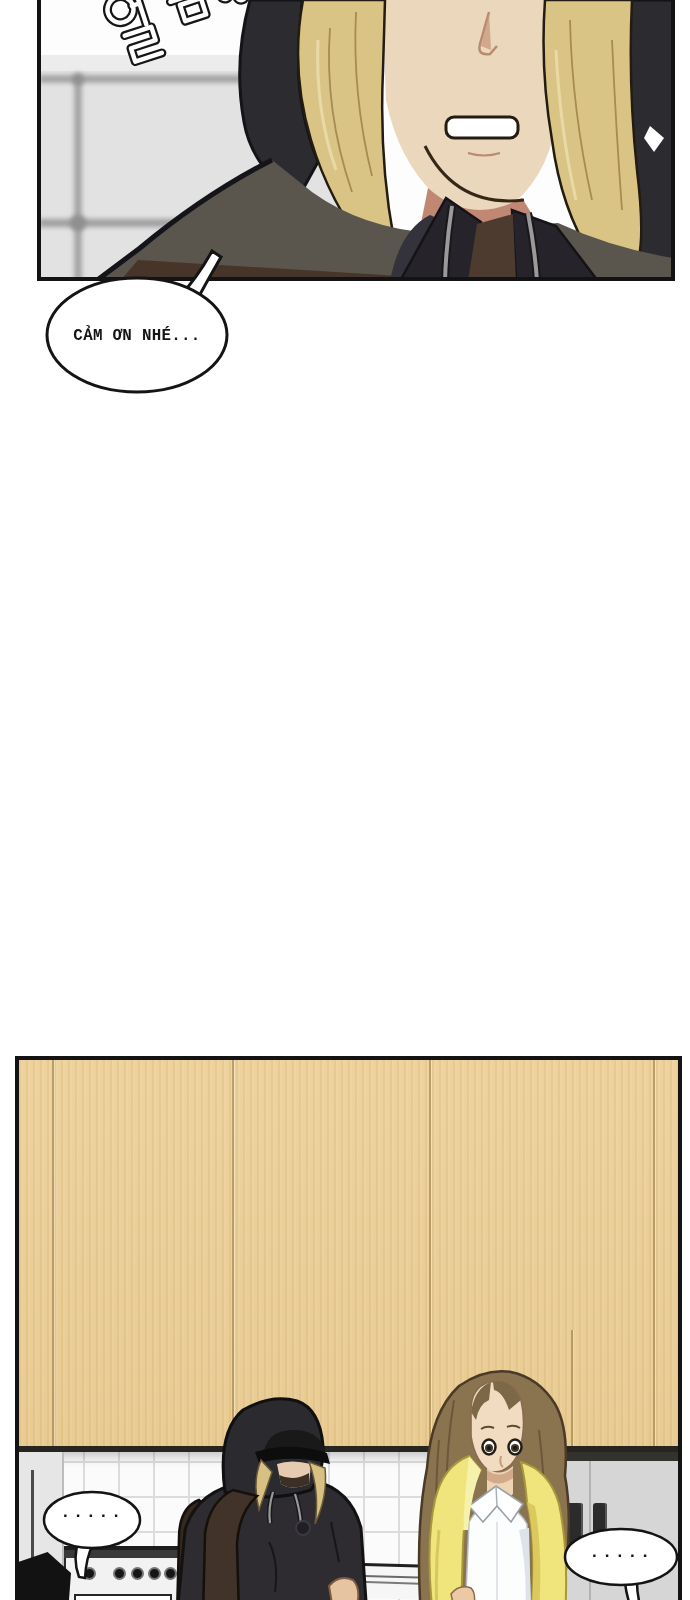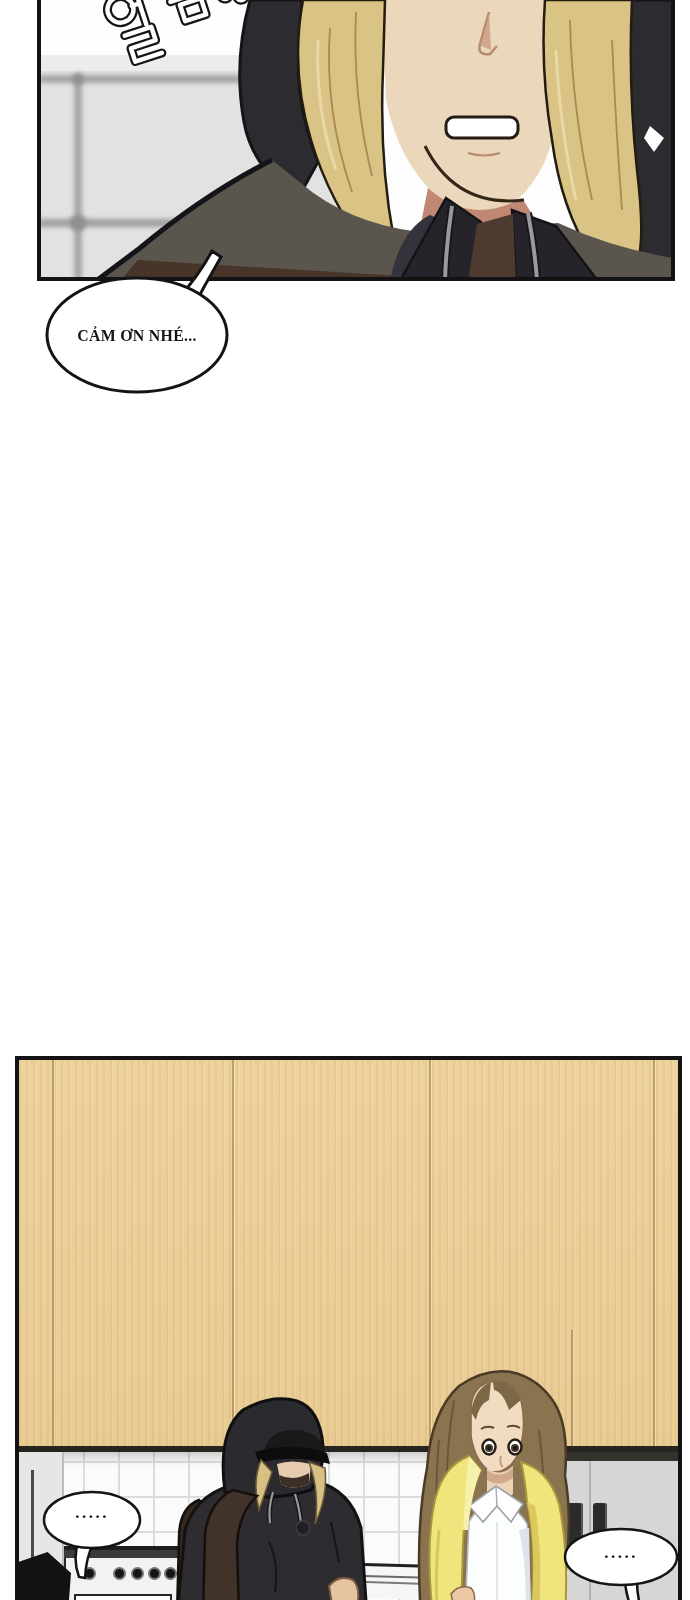--- a/index.html
+++ b/index.html
@@ -1,17 +1,17 @@
 <!DOCTYPE html>
 <html><head>
 <meta charset="utf-8">
 <style>
   html,body{margin:0;padding:0;background:#ffffff;}
   .page{position:relative;width:690px;height:1600px;overflow:hidden;background:#ffffff;
-        font-family:Liberation Serif, serif;}
+        font-family:Liberation Mono, monospace;}
   svg{display:block;}
   .abs{position:absolute;}
 
   
   #panel1-svg{position:absolute;left:0;top:0;}
   .bubble1{position:absolute;left:40px;top:243px;width:200px;height:158px;}
   .bubble1-text{position:absolute;left:52px;top:326px;width:170px;text-align:center;
     font-size:16.5px;font-weight:bold;color:#151515;letter-spacing:.3px;
     transform:scaleX(.96);white-space:nowrap;}
 

